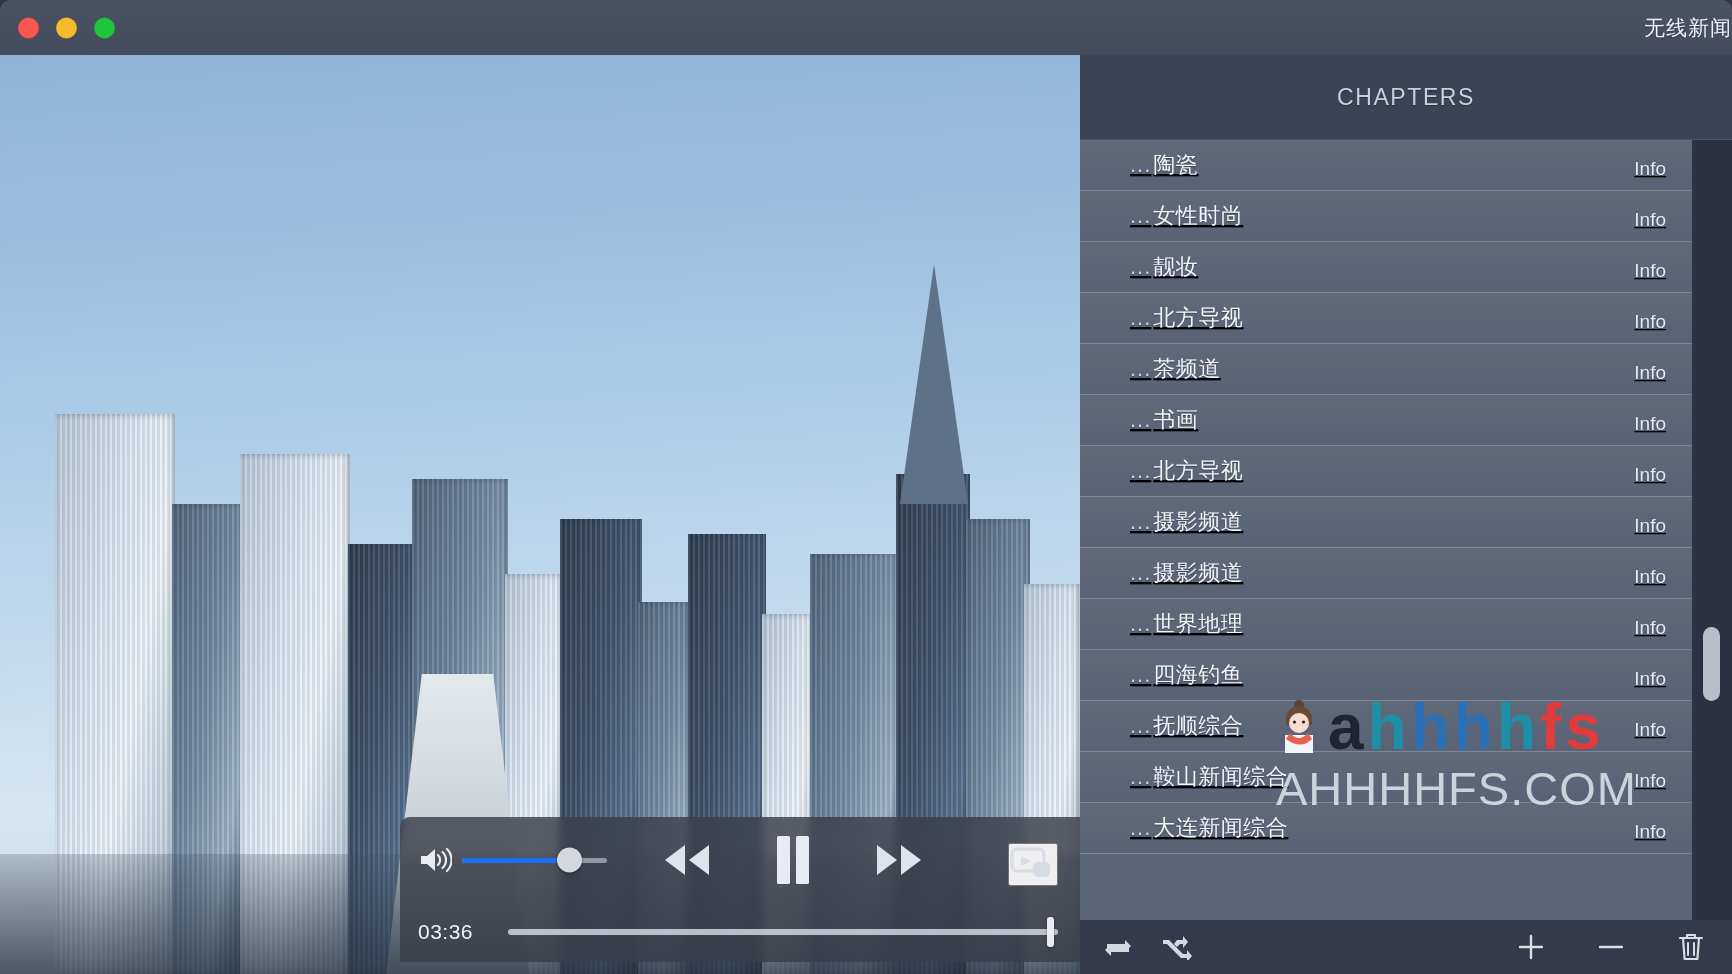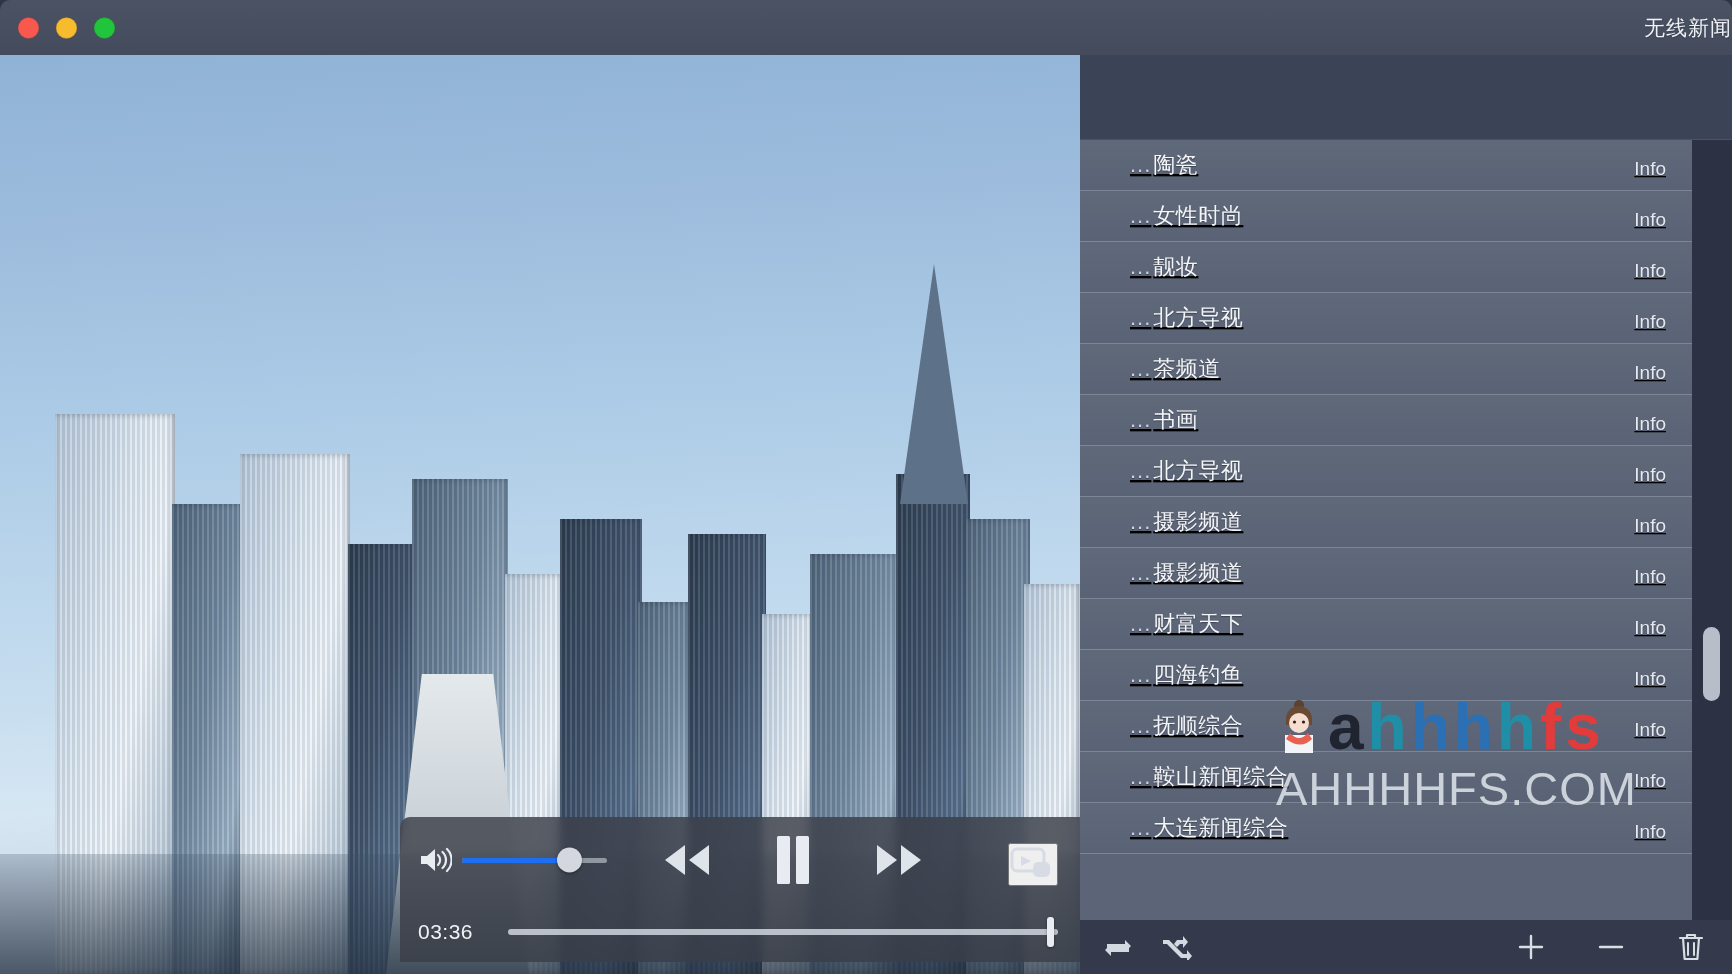--- a/index.html
+++ b/index.html
@@ -469,20 +469,21 @@
       <span class="time">03:36</span>
       <span class="seek-track">
         <span class="seek-knob"></span>
       </span>
     </div>
   </div>
 
   <div class="sidebar">
 
     <div class="tabs">
+      <div class="tab">CHAPTERS</div>
     </div>
 
     <div class="list-area">
 
       <div class="watermark">
         <div class="wm-top">
           <span class="wm-char">
             <svg width="46" height="58" viewBox="0 0 46 58">
               <ellipse cx="23" cy="6" rx="5" ry="5" fill="#5a4233"></ellipse>
               <path d="M10 20 a13 13 0 0 1 26 0 v6 H10 z" fill="#6b4a33"></path>
@@ -535,21 +536,21 @@
           </div>
           <div class="row">
             <span class="label"><span class="dots">...</span><span>摄影频道</span></span>
             <span class="info">Info</span>
           </div>
           <div class="row">
             <span class="label"><span class="dots">...</span><span>摄影频道</span></span>
             <span class="info">Info</span>
           </div>
           <div class="row">
-            <span class="label"><span class="dots">...</span><span>财富天下</span></span>
+            <span class="label"><span class="dots">...</span><span>世界地理</span></span>
             <span class="info">Info</span>
           </div>
           <div class="row">
             <span class="label"><span class="dots">...</span><span>四海钓鱼</span></span>
             <span class="info">Info</span>
           </div>
           <div class="row">
             <span class="label"><span class="dots">...</span><span>抚顺综合</span></span>
             <span class="info">Info</span>
           </div>

